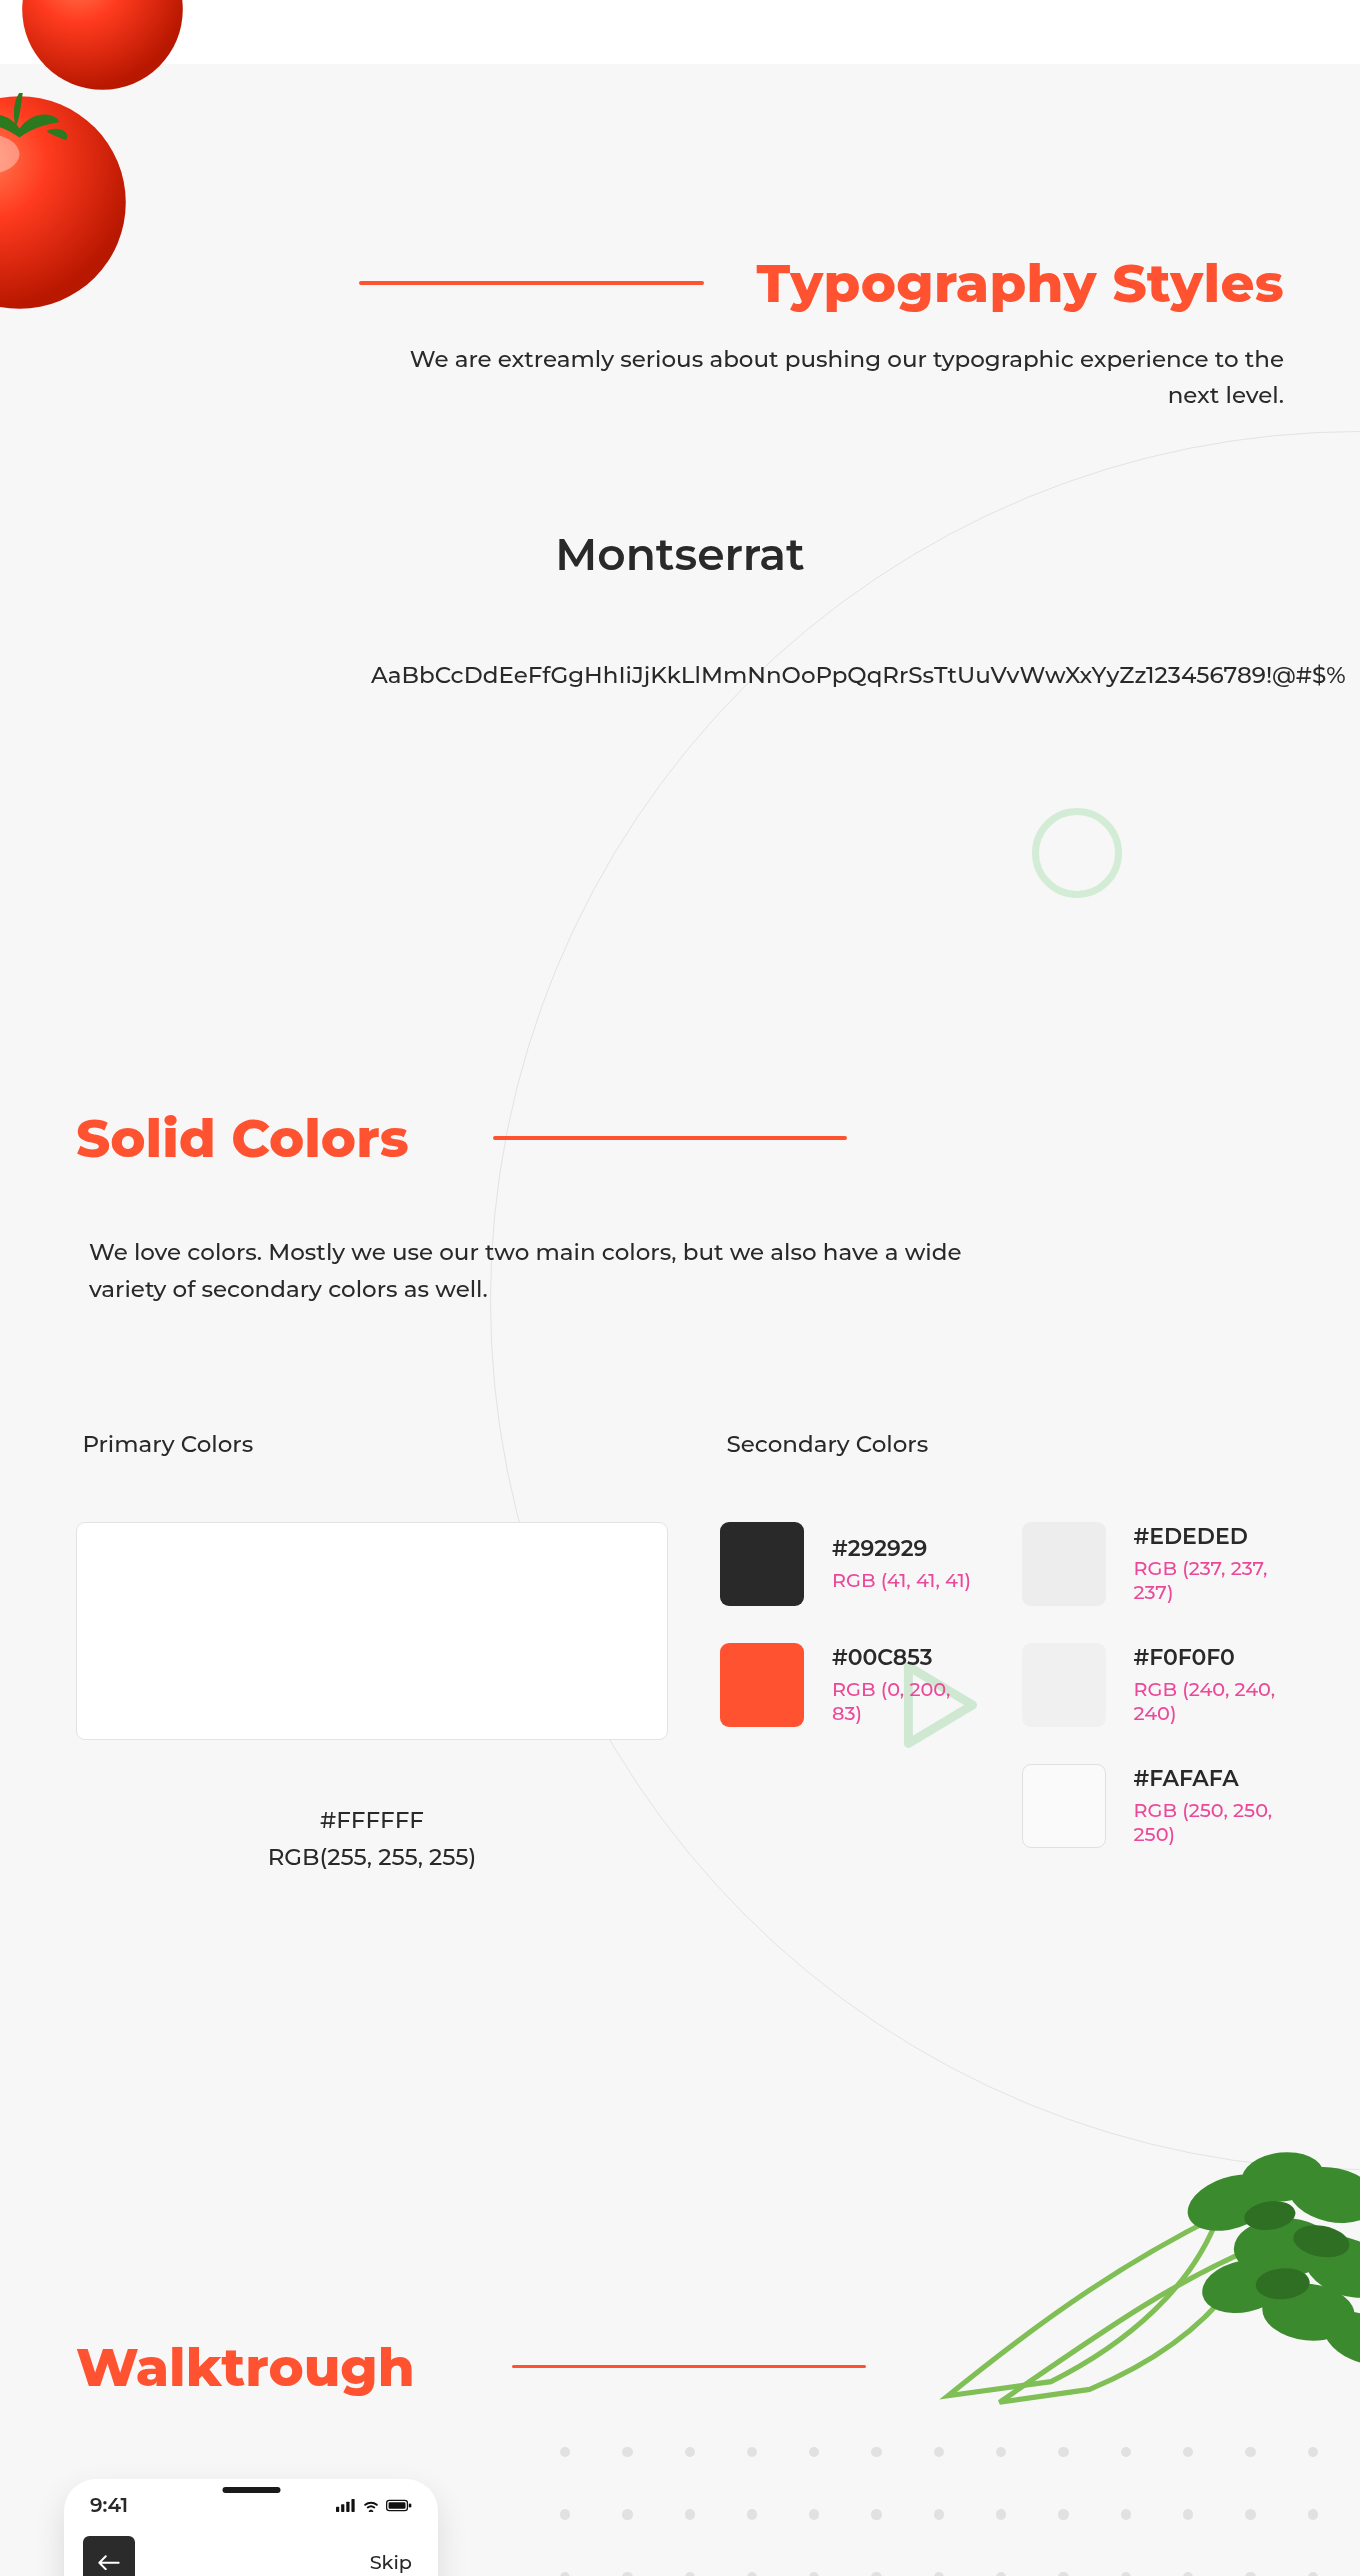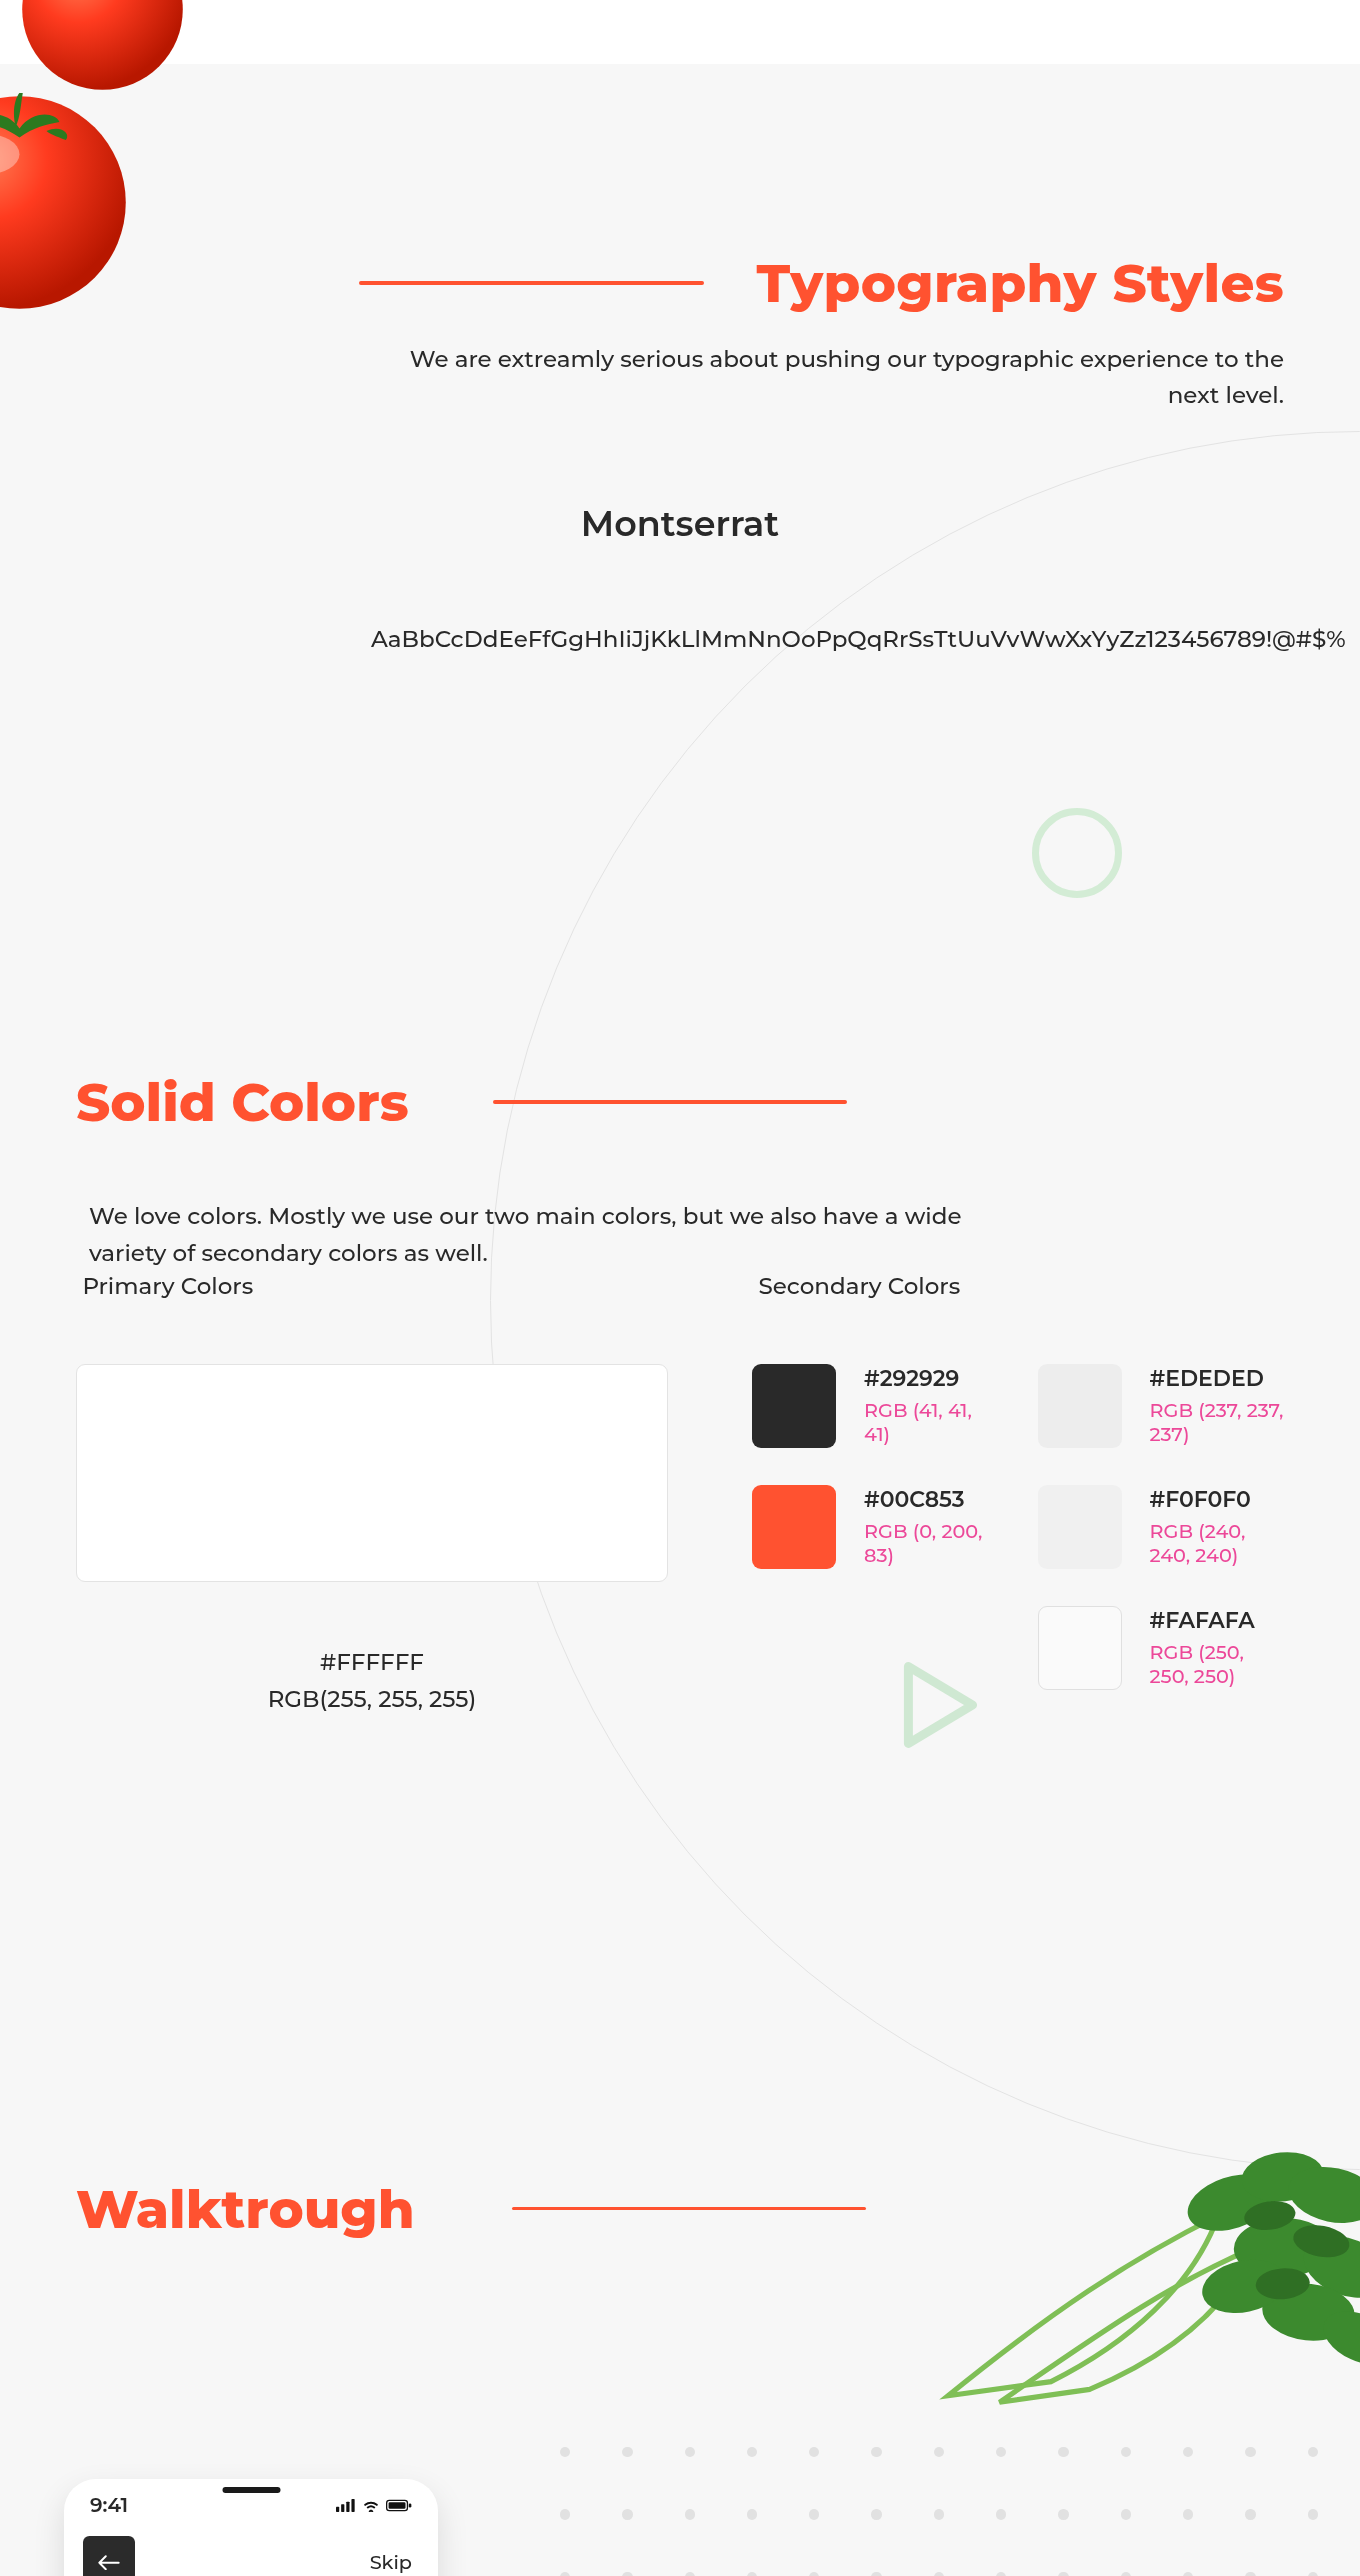--- a/index.html
+++ b/index.html
@@ -67,38 +67,38 @@
   .rule{height:3.9px;background:var(--accent);border-radius:1.9px;flex:1;}
   .typo-title{
     color:var(--accent);font-weight:800;font-size:53px;letter-spacing:0.3px;
     white-space:nowrap;
   }
   .typo-sub{
     text-align:right;margin-top:27px;margin-left:283px;
     font-size:23px;color:var(--text-dark);font-weight:500;line-height:1.55;
   }
   .font-name{
-    text-align:center;margin-top:89px;font-size:35px;font-weight:600;
+    text-align:center;margin-top:114px;font-size:44px;font-weight:600;
   }
   .glyphs{
     text-align:center;margin-top:77px;font-size:23px;line-height:1.55;
     max-width:618px;margin-left:auto;margin-right:auto;font-weight:500;
   }
 
   
   .colors-section{margin-top:412px;}
   .colors-head{display:flex;align-items:center;gap:84px;}
   .colors-title{color:var(--accent);font-size:53px;font-weight:800;white-space:nowrap;}
   .colors-rule{height:3.9px;background:var(--accent);border-radius:1.9px;width:354px;}
   .colors-sub{
     margin-top:64px;font-size:23px;line-height:1.6;max-width:902px;
     color:var(--text-dark);font-weight:500;padding-left:13px;
   }
 
-  .colors-body{display:flex;gap:84px;}
+  .colors-body{display:flex;margin-top:122px;gap:52px;}
   .primary-col{flex:0 0 592px;}
   .secondary-col{flex:1;}
   .col-label{font-size:23px;font-weight:500;margin-bottom:64px;padding-left:6.4px;}
 
   .primary-swatches{display:flex;gap:39px;}
   .p-swatch{flex:1;text-align:center;}
   .p-chip{width:100%;height:218px;border-radius:9px;}
   .p-chip.white{border:0.6px solid #e3e3e3;background:#ffffff;}
   .p-hex{margin-top:66px;font-size:23px;font-weight:500;}
   .p-rgb{margin-top:9px;font-size:23px;font-weight:500;}

